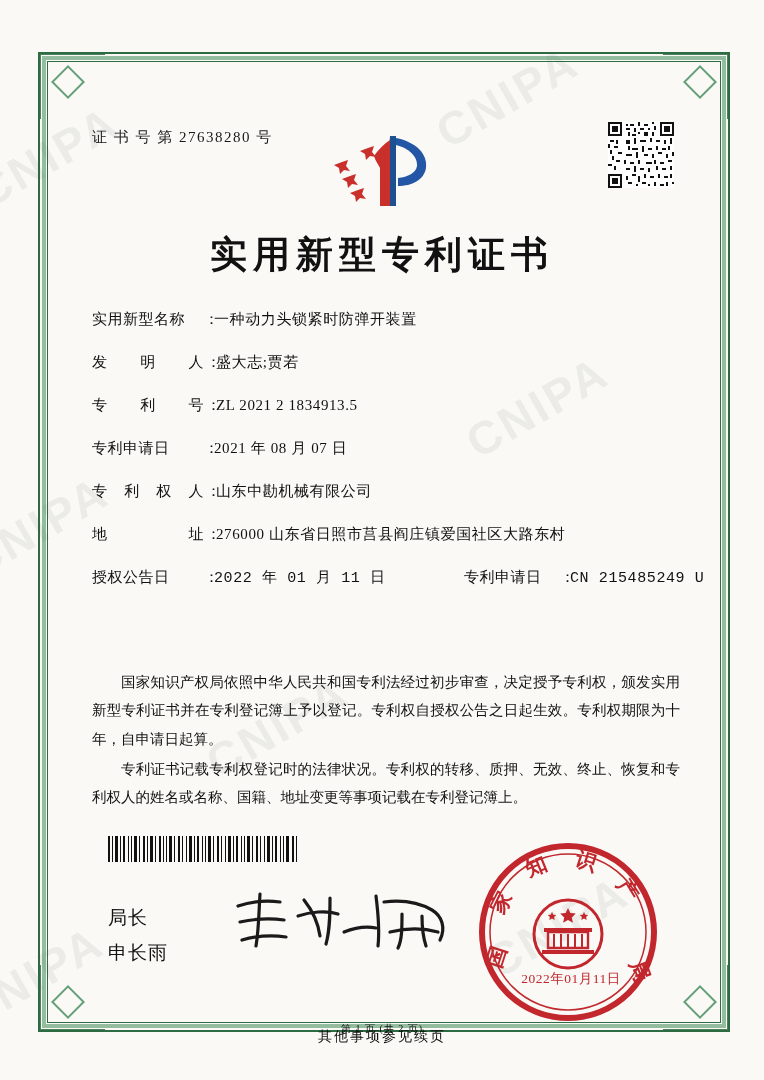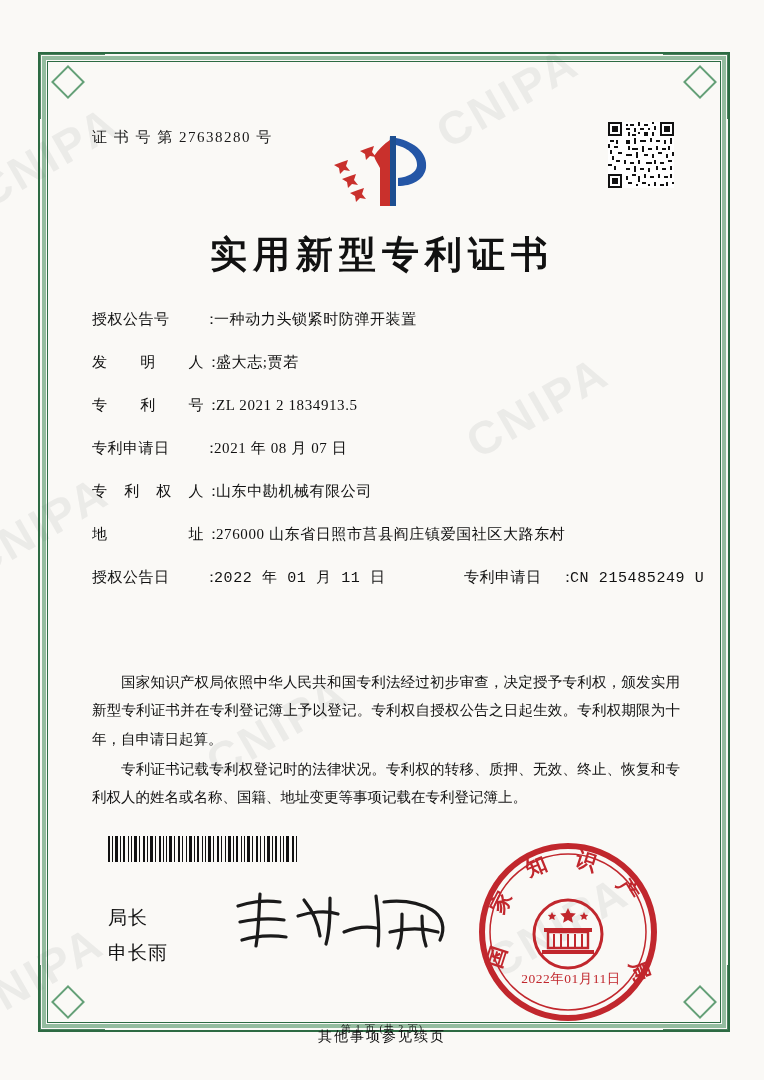--- a/index.html
+++ b/index.html
@@ -396,21 +396,21 @@
         <path d="M46 62 L52 60 L50 66 L54 71 L48 70 L44 74 L43 68 L38 65 Z" fill="#c9302c"></path>
         <path d="M56 20 L62 18 L60 24 L64 29 L58 28 L54 32 L53 26 L48 23 Z" fill="#c9302c"></path>
       </svg>
     </div>
 
     <div class="title">实用新型专利证书</div>
 
     <div class="fields">
 
       <div class="field-row">
-        <div class="field-label">授权公告号</div>
+        <div class="field-label">实用新型名称</div>
         <div class="field-colon">：</div>
         <div class="field-value">一种动力头锁紧时防弹开装置</div>
       </div>
 
       <div class="field-row">
         <div class="field-label spread">
           <span>发</span>
           <span>明</span>
           <span>人</span>
         </div>

